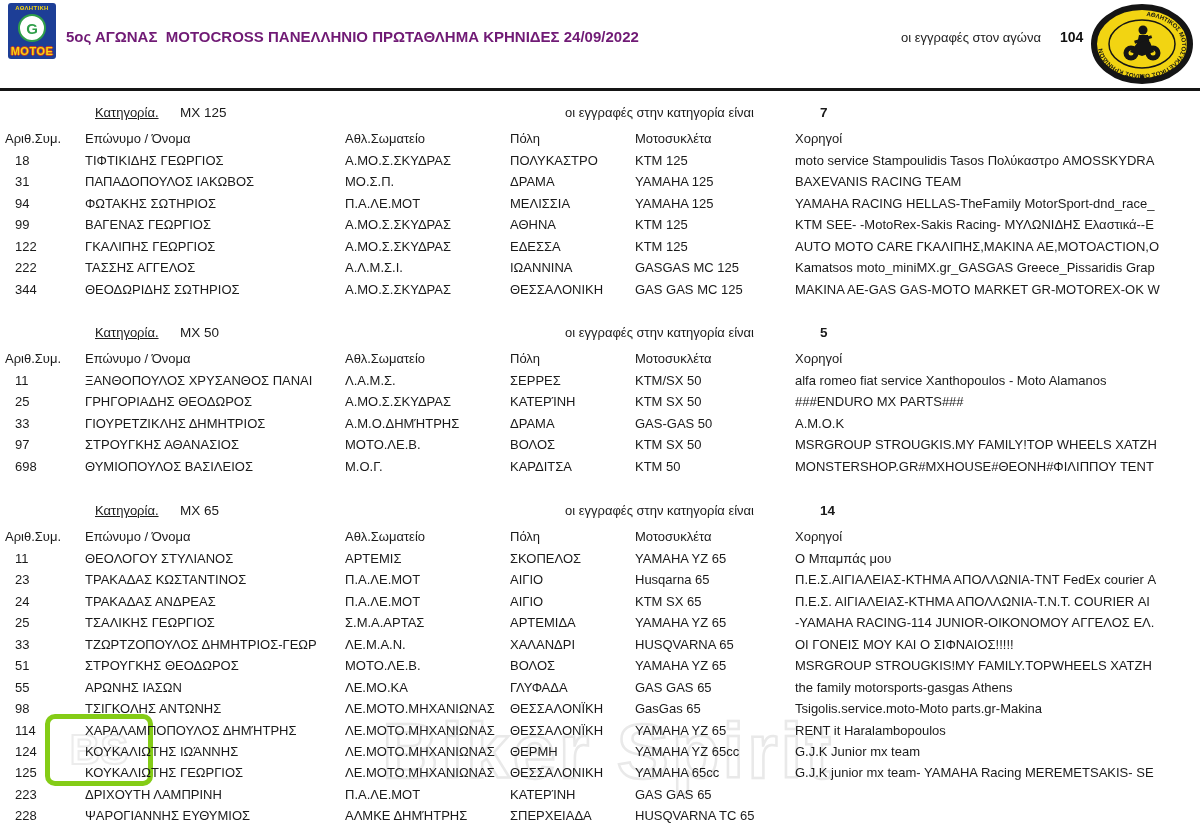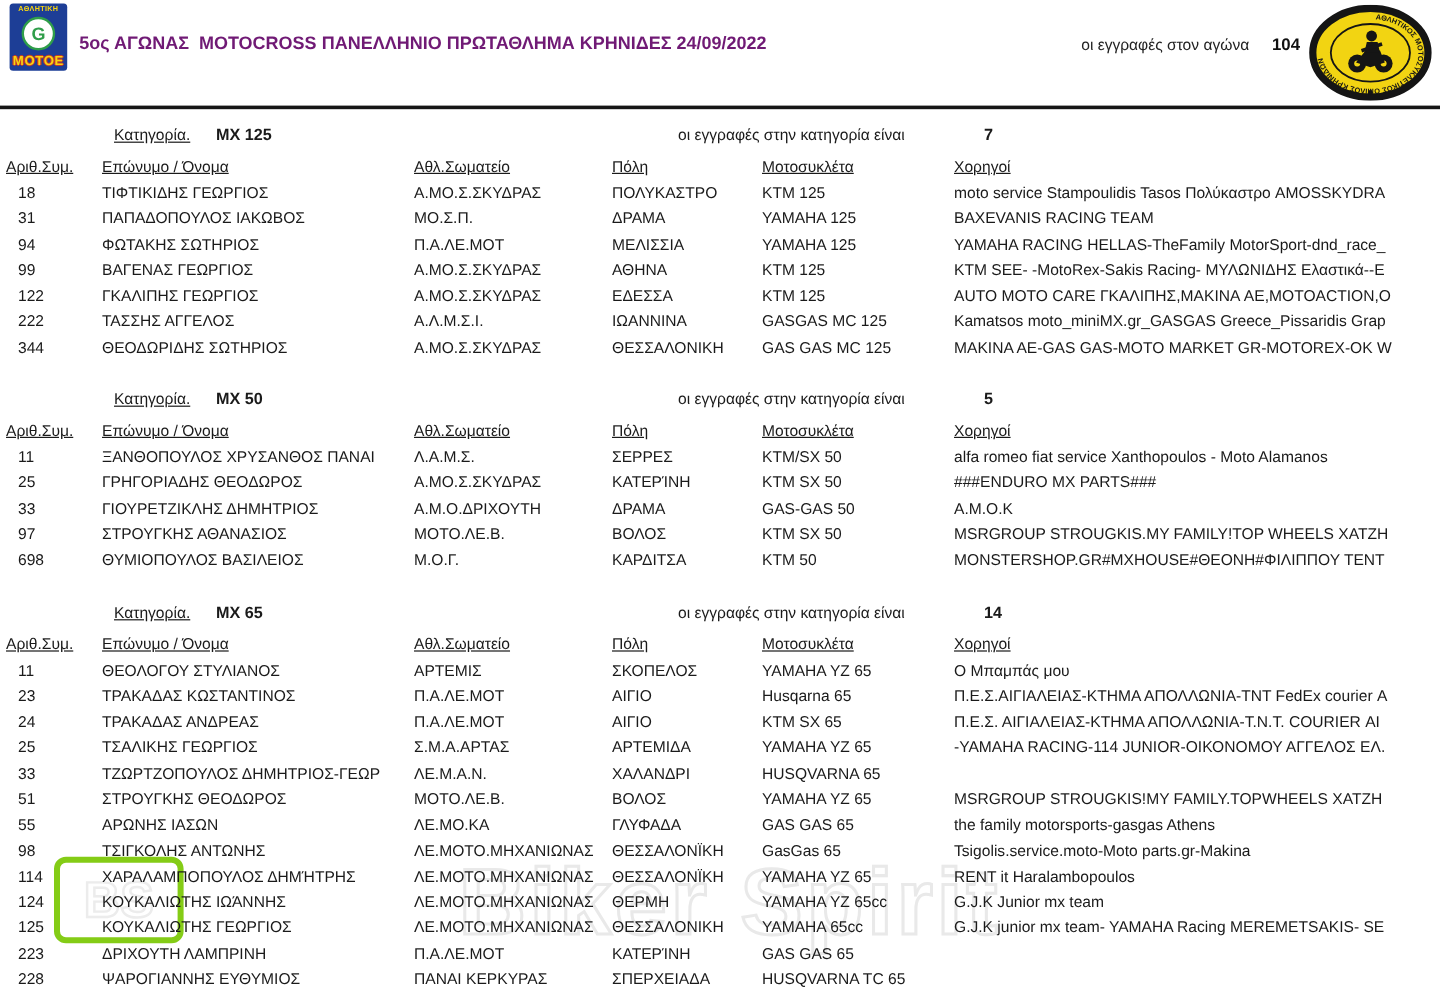--- a/index.html
+++ b/index.html
@@ -43,25 +43,25 @@
     position:absolute;left:382px;top:706px;z-index:0;
     font-size:78px;font-weight:bold;letter-spacing:3px;white-space:nowrap;
     color:transparent;-webkit-text-stroke:2.5px #e9e9e9;
   }
 
   
   .section{position:absolute;left:0;width:1108px;z-index:1;}
   #section-0{top:100px;} #section-1{top:320px;} #section-2{top:498px;}
   .cat-line{position:relative;height:22px;}
   .cat-label{position:absolute;left:95px;top:5px;font-size:13px;text-decoration:underline;}
-  .cat-name{position:absolute;left:180px;top:5px;font-size:13.5px;font-weight:bold;}
+  .cat-name{position:absolute;left:180px;top:5px;font-size:13.5px;font-weight:normal;}
   .cat-count-label{position:absolute;left:565px;top:5px;font-size:13px;}
   .cat-count{position:absolute;left:820px;top:5px;font-size:13.5px;font-weight:bold;}
   .thead{position:absolute;left:0;top:28px;height:21px;width:1200px;}
-  .thead .cell{text-decoration:underline;}
+  .thead .cell{}
   .rows{position:absolute;left:0;top:50px;width:1200px;}
   .trow{position:relative;height:21.45px;width:1200px;}
   .cell{
     position:absolute;top:0;font-size:13px;line-height:21px;
     white-space:nowrap;overflow:hidden;color:#1a1a1a;
   }
   .col-num{left:15px;width:66px;}
   .thead .col-num{left:5px;}
   .col-name{left:85px;width:257px;}
   .col-club{left:345px;width:161px;}
@@ -212,21 +212,21 @@
         <div class="cell col-num">25</div>
         <div class="cell col-name">ΓΡΗΓΟΡΙΑΔΗΣ ΘΕΟΔΩΡΟΣ</div>
         <div class="cell col-club">Α.ΜΟ.Σ.ΣΚΥΔΡΑΣ</div>
         <div class="cell col-city">ΚΑΤΕΡΊΝΗ</div>
         <div class="cell col-bike">KTM SX 50</div>
         <div class="cell col-sponsor">###ENDURO MX PARTS###</div>
       </div>
       <div class="trow">
         <div class="cell col-num">33</div>
         <div class="cell col-name">ΓΙΟΥΡΕΤΖΙΚΛΗΣ ΔΗΜΗΤΡΙΟΣ</div>
-        <div class="cell col-club">Α.Μ.Ο.ΔΡΙΧΟΥΤΗ</div>
+        <div class="cell col-club">Α.Μ.Ο.ΔΗΜΉΤΡΗΣ</div>
         <div class="cell col-city">ΔΡΑΜΑ</div>
         <div class="cell col-bike">GAS-GAS 50</div>
         <div class="cell col-sponsor">A.M.O.K</div>
       </div>
       <div class="trow">
         <div class="cell col-num">97</div>
         <div class="cell col-name">ΣΤΡΟΥΓΚΗΣ ΑΘΑΝΑΣΙΟΣ</div>
         <div class="cell col-club">ΜΟΤΟ.ΛΕ.Β.</div>
         <div class="cell col-city">ΒΟΛΟΣ</div>
         <div class="cell col-bike">KTM SX 50</div>
@@ -290,20 +290,21 @@
         <div class="cell col-city">ΑΡΤΕΜΙΔΑ</div>
         <div class="cell col-bike">YAMAHA YZ 65</div>
         <div class="cell col-sponsor">-YAMAHA RACING-114 JUNIOR-ΟΙΚΟΝΟΜΟΥ ΑΓΓΕΛΟΣ ΕΛ.</div>
       </div>
       <div class="trow">
         <div class="cell col-num">33</div>
         <div class="cell col-name">ΤΖΩΡΤΖΟΠΟΥΛΟΣ ΔΗΜΗΤΡΙΟΣ-ΓΕΩΡ</div>
         <div class="cell col-club">ΛΕ.Μ.Α.Ν.</div>
         <div class="cell col-city">ΧΑΛΑΝΔΡΙ</div>
         <div class="cell col-bike">HUSQVARNA 65</div>
+        <div class="cell col-sponsor">ΟΙ ΓΟΝΕΙΣ ΜΟΥ ΚΑΙ Ο ΣΙΦΝΑΙΟΣ!!!!!</div>
       </div>
       <div class="trow">
         <div class="cell col-num">51</div>
         <div class="cell col-name">ΣΤΡΟΥΓΚΗΣ ΘΕΟΔΩΡΟΣ</div>
         <div class="cell col-club">ΜΟΤΟ.ΛΕ.Β.</div>
         <div class="cell col-city">ΒΟΛΟΣ</div>
         <div class="cell col-bike">YAMAHA YZ 65</div>
         <div class="cell col-sponsor">MSRGROUP STROUGKIS!MY FAMILY.TOPWHEELS ΧΑΤΖΗ</div>
       </div>
       <div class="trow">
@@ -350,18 +351,18 @@
         <div class="cell col-num">223</div>
         <div class="cell col-name">ΔΡΙΧΟΥΤΗ ΛΑΜΠΡΙΝΗ</div>
         <div class="cell col-club">Π.Α.ΛΕ.ΜΟΤ</div>
         <div class="cell col-city">ΚΑΤΕΡΊΝΗ</div>
         <div class="cell col-bike">GAS GAS 65</div>
         <div class="cell col-sponsor"></div>
       </div>
       <div class="trow">
         <div class="cell col-num">228</div>
         <div class="cell col-name">ΨΑΡΟΓΙΑΝΝΗΣ ΕΥΘΥΜΙΟΣ</div>
-        <div class="cell col-club">ΠΑΝΑΙ ΚΕΡΚΥΡΑΣ</div>
+        <div class="cell col-club">ΑΛΜΚΕ ΔΗΜΉΤΡΗΣ</div>
         <div class="cell col-city">ΣΠΕΡΧΕΙΑΔΑ</div>
         <div class="cell col-bike">HUSQVARNA TC 65</div>
       </div>
     </div>
 </div>
 
 </body></html>

